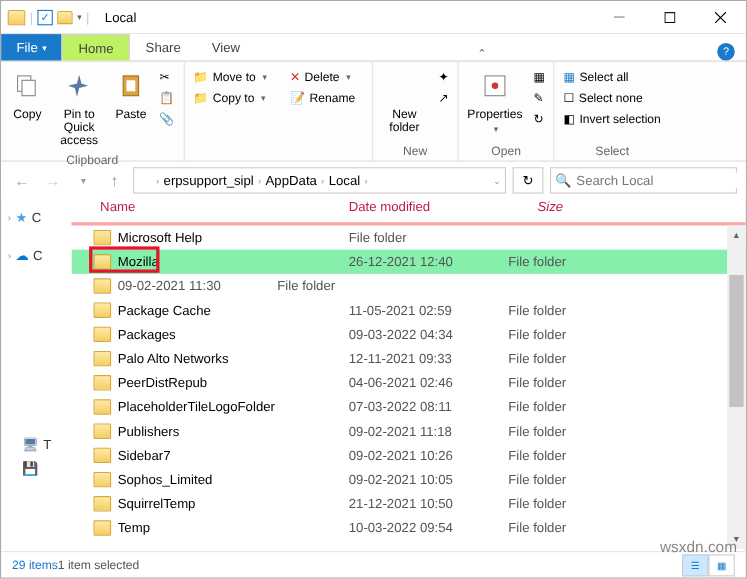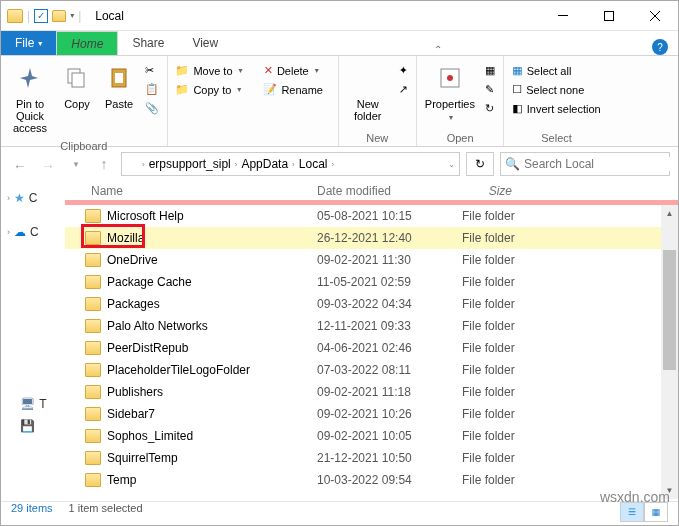--- a/index.html
+++ b/index.html
@@ -10,21 +10,21 @@
     .titlebar .qat { display: flex; align-items: center; gap: 4px; padding: 0 6px; }
     .titlebar .folder-ico { width: 16px; height: 14px; background: linear-gradient(#ffe9a6, #f5ce63); border: 1px solid #d6a93a; border-radius: 2px 2px 0 0; }
     .titlebar .title { padding-left: 8px; font-size: 12px; }
     .titlebar .sp { flex: 1; }
     .winbtn { width: 46px; height: 30px; display: flex; align-items: center; justify-content: center; }
 
     
     .ribbon-tabs { height: 24px; display: flex; align-items: flex-end; background: #fff; }
     .filetab { background: #1979ca; color: #fff; padding: 4px 14px; font-size: 12px; height: 24px; display: flex; align-items: center; gap: 4px; }
     .rtab { padding: 4px 14px; font-size: 12px; height: 24px; display: flex; align-items: center; color: #444; }
-    .rtab.active { border: 1px solid #d4d4d4; border-bottom: none; background: #22c55e; font-style: italic; }
+    .rtab.active { border: 1px solid #d4d4d4; border-bottom: none; background: #bef264; }
     .help-icon { margin-left: auto; margin-right: 10px; width: 16px; height: 16px; border-radius: 50%; background: #1979ca; color: #fff; font-size: 10px; display: flex; align-items: center; justify-content: center; }
 
     
     .ribbon { height: 92px; background: #fdfdfd; border-top: 1px solid #d4d4d4; border-bottom: 1px solid #d4d4d4; display: flex; }
     .group { display: flex; flex-direction: column; border-right: 1px solid #e0e0e0; padding: 2px 4px 0; }
     .group-body { flex: 1; display: flex; align-items: flex-start; gap: 2px; }
     .group-label { text-align: center; font-size: 11px; color: #666; padding: 2px 0; }
     .bigbtn { display: flex; flex-direction: column; align-items: center; justify-content: flex-start; width: 50px; padding: 4px 2px; gap: 4px; text-align: center; font-size: 11px; line-height: 1.1; }
     .bigbtn .ico { width: 32px; height: 32px; display: flex; align-items: center; justify-content: center; }
     .smallbtn { display: flex; align-items: center; gap: 4px; font-size: 11px; padding: 2px 4px; white-space: nowrap; }
@@ -39,40 +39,40 @@
     .addr .sep { color: #888; font-size: 8px; }
     .refresh { width: 28px; height: 24px; border: 1px solid #ccc; display: flex; align-items: center; justify-content: center; }
     .search { width: 170px; height: 24px; border: 1px solid #ccc; display: flex; align-items: center; padding: 0 4px; color: #888; gap: 4px; }
     .search input { border: none; outline: none; flex: 1; font-size: 12px; color: #333; }
 
     
     .content { display: flex; height: 318px; }
     .navpane { width: 64px; border-right: none; padding: 6px 2px; overflow: hidden; }
     .npitem { display: flex; align-items: center; gap: 4px; padding: 4px; font-size: 12px; color: #333; }
     .filepane { flex: 1; position: relative; }
-    .cols { display: flex; border-bottom: 5px solid #fca5a5; height: 24px; align-items: center; color: #737373; font-size: 12px; }
+    .cols { display: flex; border-bottom: 3px solid #fca5a5; height: 24px; align-items: flex-start; color: #be185d; font-size: 12px; }
     .c-name { width: 252px; padding-left: 26px; }
     .c-date { width: 145px; }
     .c-type { width: 150px; }
     .c-size { width: 60px; text-align: right; padding-right: 10px; font-style: italic; }
     .rows { overflow-y: auto; height: 294px; }
     .row { display: flex; align-items: center; height: 22px; font-size: 12px; }
-    .row.selected { background: #fef9c3; }
+    .row.selected { background: #86efac; }
     .row .fico { width: 16px; height: 14px; background: linear-gradient(#ffe9a6, #f5ce63); border: 1px solid #d6a93a; margin: 0 6px 0 20px; border-radius: 1px; }
     .row .nm { width: 210px; }
     .row .dt { width: 145px; color: #555; }
     .row .tp { width: 150px; color: #555; }
     .redbox { position: absolute; border: 3px solid #e8132a; pointer-events: none; left: 16px; top: 43px; width: 64px; height: 24px; }
 
     .scrollbar { position: absolute; right: 0; top: 24px; bottom: 0; width: 17px; background: #f0f0f0; }
     .sbtn { height: 17px; display: flex; align-items: center; justify-content: center; font-size: 8px; color: #666; background: #f0f0f0; }
     .thumb { position: absolute; left: 2px; right: 2px; top: 45px; height: 120px; background: #c2c2c2; }
 
     
-    .status { position: absolute; bottom: 0; left: 0; right: 0; height: 24px; border-top: 1px solid #e5e5e5; display: flex; padding: 0 10px; gap: 16px; font-size: 11px; color: #1979ca; }
+    .status { position: absolute; bottom: 0; left: 0; right: 0; height: 24px; border-top: 1px solid #e5e5e5; display: flex; align-items: center; padding: 0 10px; font-size: 11px; color: #1979ca; }
     .status .sel { color: #555; }
     .status .sp2 { flex: 1; }
     .viewbtns { display: flex; gap: 0; }
     .viewbtn { width: 24px; height: 20px; border: 1px solid #ccc; display: flex; align-items: center; justify-content: center; font-size: 9px; }
     .viewbtn.active { background: #cce8ff; }
 
     .watermark { position: absolute; right: 8px; bottom: 20px; font-size: 14px; color: #888; }
 
     .qat-chk { width: 14px; height: 14px; border: 1px solid #1979ca; display: flex; align-items: center; justify-content: center; color: #1979ca; font-size: 10px; }
   </style>
@@ -116,36 +116,36 @@
   <div class="rtab active">Home</div>
   <div class="rtab">Share</div>
   <div class="rtab">View</div>
   <span style="margin-left:auto;font-size:10px;color:#666;padding-right:8px">⌃</span>
   <div class="help-icon">?</div>
 </div>
 
 <div class="ribbon">
   <div class="group">
     <div class="group-body">
-      <div class="bigbtn">
-        <div class="ico">
-            <svg width="24" height="24">
-              <path d="M12 2 L14 10 L20 12 L12 14 L10 22 L8 14 L2 12 L10 10 Z" fill="#5a7aa0"></path>
-            </svg>
-          </div>
-        <span>Pin to Quick access</span>
-      </div>
       <div class="bigbtn" style="width:40px">
         <div class="ico">
             <svg width="22" height="22">
               <rect x="2" y="2" width="12" height="14" fill="#fff" stroke="#888"></rect>
               <rect x="6" y="6" width="12" height="14" fill="#fff" stroke="#888"></rect>
             </svg>
           </div>
         <span>Copy</span>
+      </div>
+      <div class="bigbtn">
+        <div class="ico">
+            <svg width="24" height="24">
+              <path d="M12 2 L14 10 L20 12 L12 14 L10 22 L8 14 L2 12 L10 10 Z" fill="#5a7aa0"></path>
+            </svg>
+          </div>
+        <span>Pin to Quick access</span>
       </div>
       <div class="bigbtn" style="width:40px">
         <div class="ico">
             <svg width="22" height="22">
               <rect x="4" y="2" width="14" height="18" fill="#d9a441" stroke="#a07020"></rect>
               <rect x="7" y="6" width="8" height="10" fill="#fff"></rect>
             </svg>
           </div>
         <span>Paste</span>
       </div>
@@ -312,32 +312,30 @@
   <div class="filepane">
     <div class="cols">
       <div class="c-name">Name</div>
       <div class="c-date">Date modified</div>
       <div class="c-size">Size</div>
     </div>
     <div class="rows" id="rows">
         <div class="row">
           <div class="fico"></div>
           <div class="nm">Microsoft Help</div>
-          <div class="dt">05-08-2021 10:15</div>
           <div class="tp">File folder</div>
         </div>
         <div class="row selected">
           <div class="fico"></div>
           <div class="nm">Mozilla</div>
           <div class="dt">26-12-2021 12:40</div>
           <div class="tp">File folder</div>
         </div>
         <div class="row">
           <div class="fico"></div>
-          <div class="nm">OneDrive</div>
           <div class="dt">09-02-2021 11:30</div>
           <div class="tp">File folder</div>
         </div>
         <div class="row">
           <div class="fico"></div>
           <div class="nm">Package Cache</div>
           <div class="dt">11-05-2021 02:59</div>
           <div class="tp">File folder</div>
         </div>
         <div class="row">

